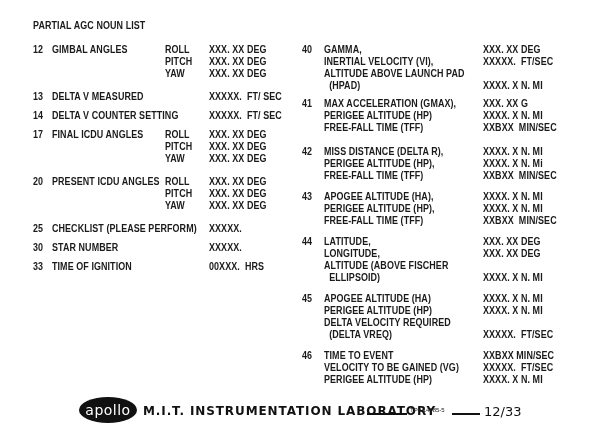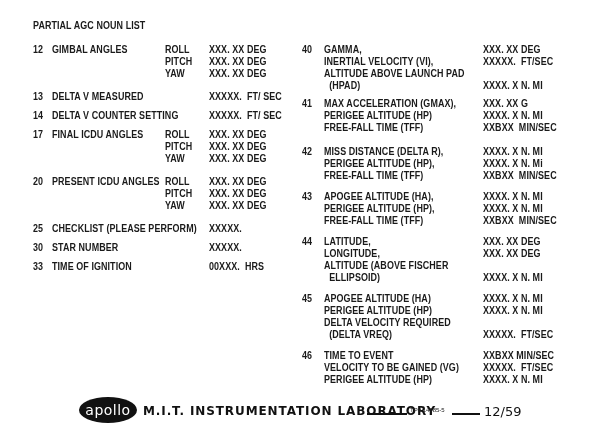--- a/index.html
+++ b/index.html
@@ -124,13 +124,13 @@
     <div class="t rval" style="top: 362px;">XXXXX.  FT/SEC</div>
     <div class="t rlbl" style="top: 374px;">PERIGEE ALTITUDE (HP)</div>
     <div class="t rval" style="top: 374px;">XXXX. X N. MI</div>
   </div>
 
 <div id="footer-logo">apollo</div>
 <div id="footer-lab">M.I.T. INSTRUMENTATION LABORATORY</div>
 <div class="rule" style="left:367px;width:40px;"></div>
 <div id="footer-doc">TP# 14985-5</div>
 <div class="rule" style="left:452px;width:28px;"></div>
-<div id="footer-date">12/59</div>
+<div id="footer-date">12/33</div>
 
 </body></html>

